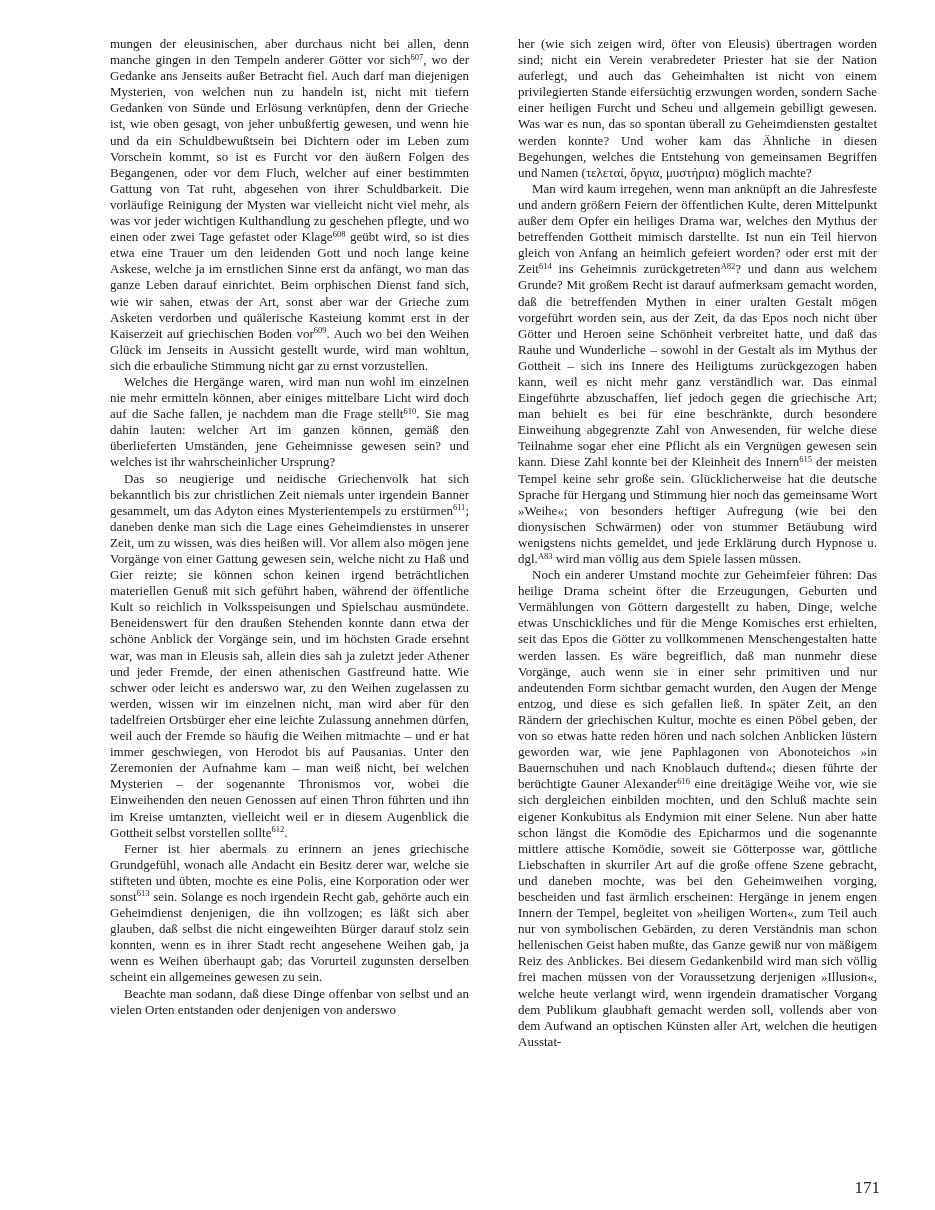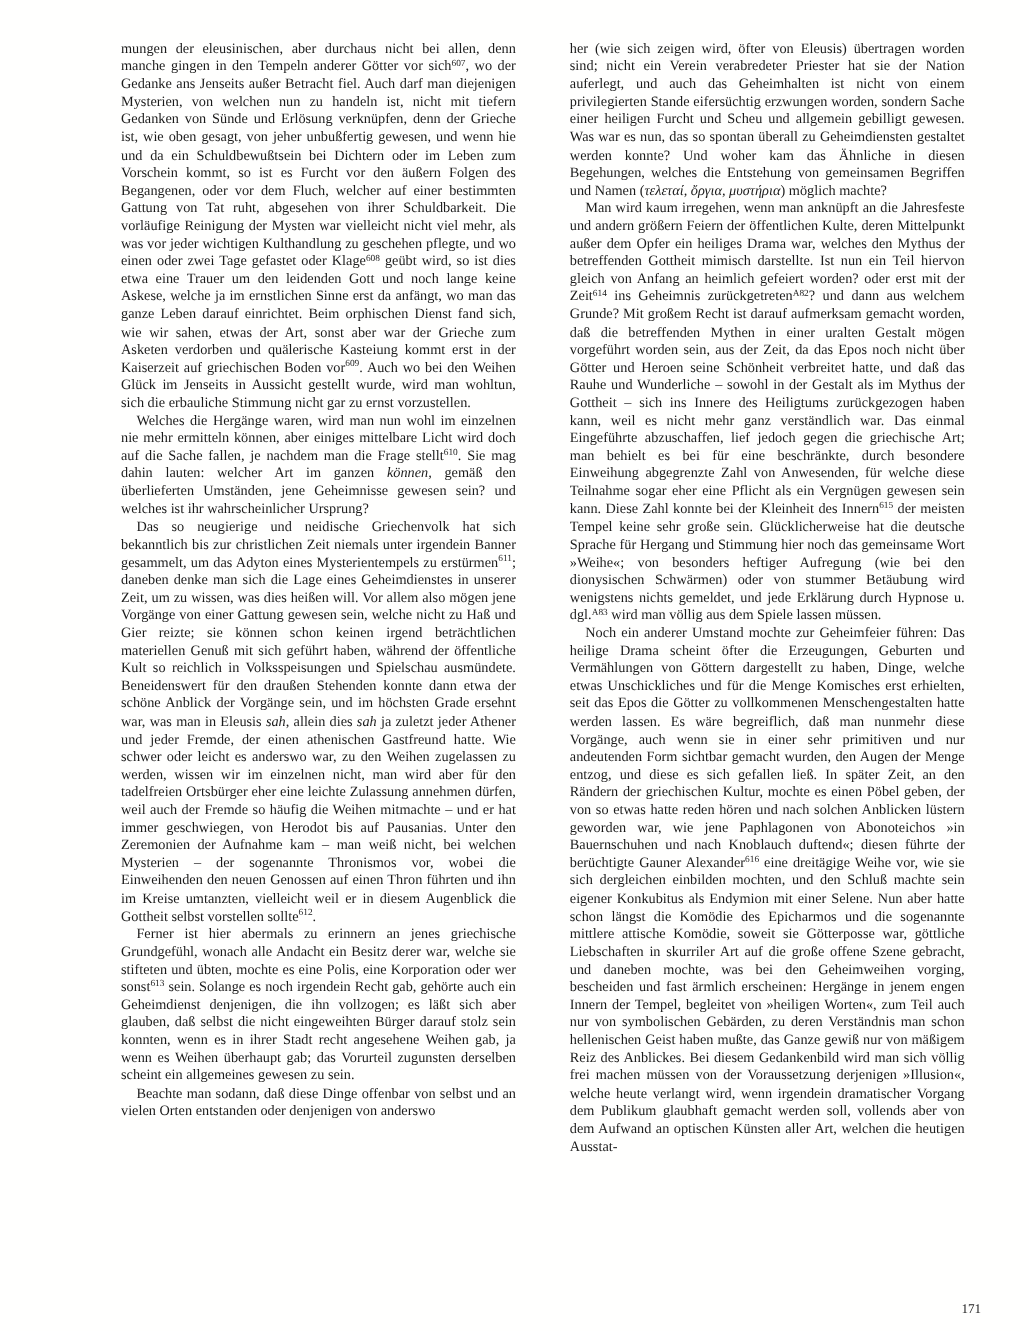--- a/index.html
+++ b/index.html
@@ -31,34 +31,33 @@
     -webkit-hyphens: auto;
     hyphens: auto;
   }
   .para {
     margin: 0;
   }
   .para.indent {
     text-indent: 14px;
   }
   .it {
-    font-style: italic;
   }
   sup {
     font-size: 8.5px;
     line-height: 0;
     vertical-align: baseline;
     position: relative;
     top: -4.5px;
   }
   .page-number {
     position: absolute;
-    right: 43px;
+    right: 55px;
     bottom: 12px;
-    font-size: 12px;
+    font-size: 17px;
     color: #1b1b1b;
   }
 </style>
 </head>
 <body>
 
 <div class="page">
   <div class="columns">
     <div class="column" id="col-left">
         <p class="para"><span>mungen der eleusinischen, aber durchaus nicht bei allen, denn manche gingen in den Tempeln anderer Götter vor sich</span><sup>607</sup><span>, wo der Gedanke ans Jenseits außer Betracht fiel. Auch darf man diejenigen Mysterien, von welchen nun zu handeln ist, nicht mit tiefern Gedanken von Sünde und Erlösung verknüpfen, denn der Grieche ist, wie oben gesagt, von jeher unbußfertig gewesen, und wenn hie und da ein Schuldbewußtsein bei Dichtern oder im Leben zum Vorschein kommt, so ist es Furcht vor den äußern Folgen des Begangenen, oder vor dem Fluch, welcher auf einer bestimmten Gattung von Tat ruht, abgesehen von ihrer Schuldbarkeit. Die vorläufige Reinigung der Mysten war vielleicht nicht viel mehr, als was vor jeder wichtigen Kulthandlung zu geschehen pflegte, und wo einen oder zwei Tage gefastet oder Klage</span><sup>608</sup><span> geübt wird, so ist dies etwa eine Trauer um den leidenden Gott und noch lange keine Askese, welche ja im ernstlichen Sinne erst da anfängt, wo man das ganze Leben darauf einrichtet. Beim orphischen Dienst fand sich, wie wir sahen, etwas der Art, sonst aber war der Grieche zum Asketen verdorben und quälerische Kasteiung kommt erst in der Kaiserzeit auf griechischen Boden vor</span><sup>609</sup><span>. Auch wo bei den Weihen Glück im Jenseits in Aussicht gestellt wurde, wird man wohltun, sich die erbauliche Stimmung nicht gar zu ernst vorzustellen.</span></p>

